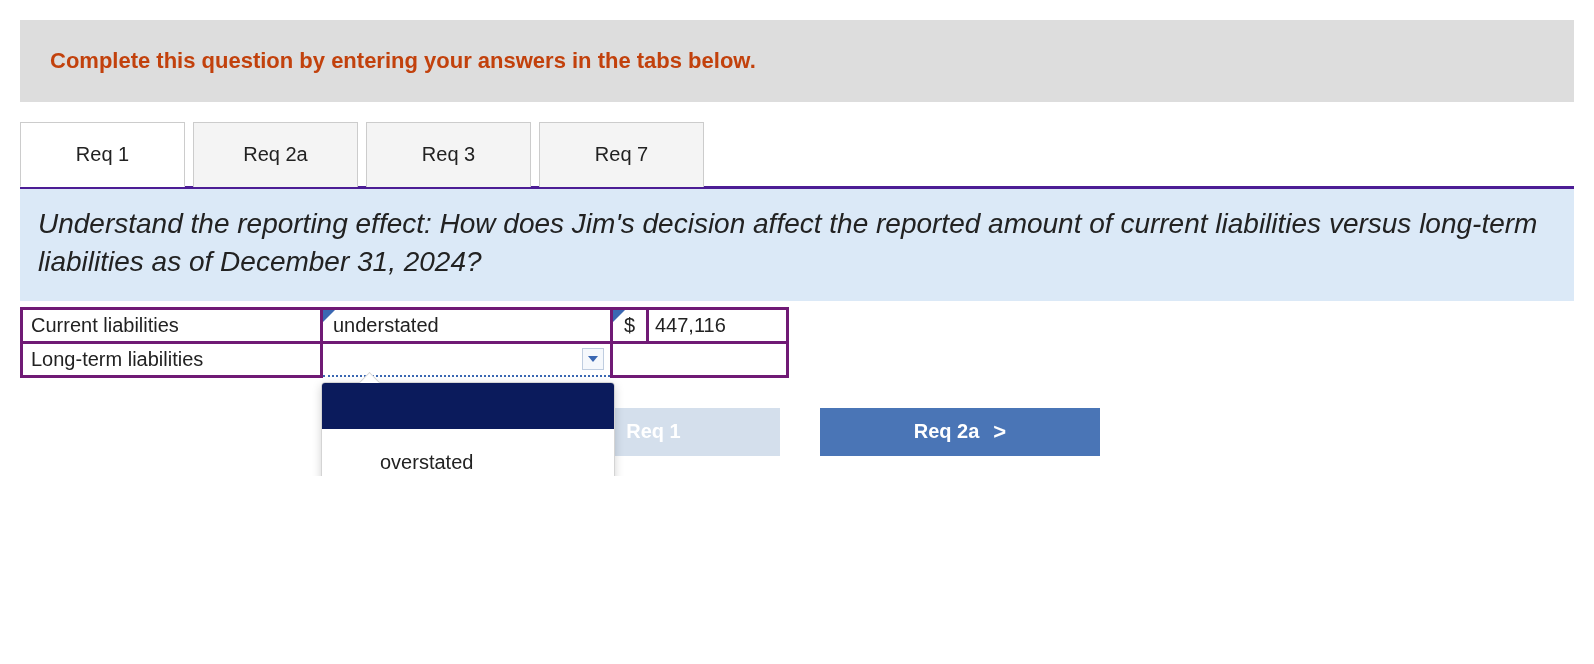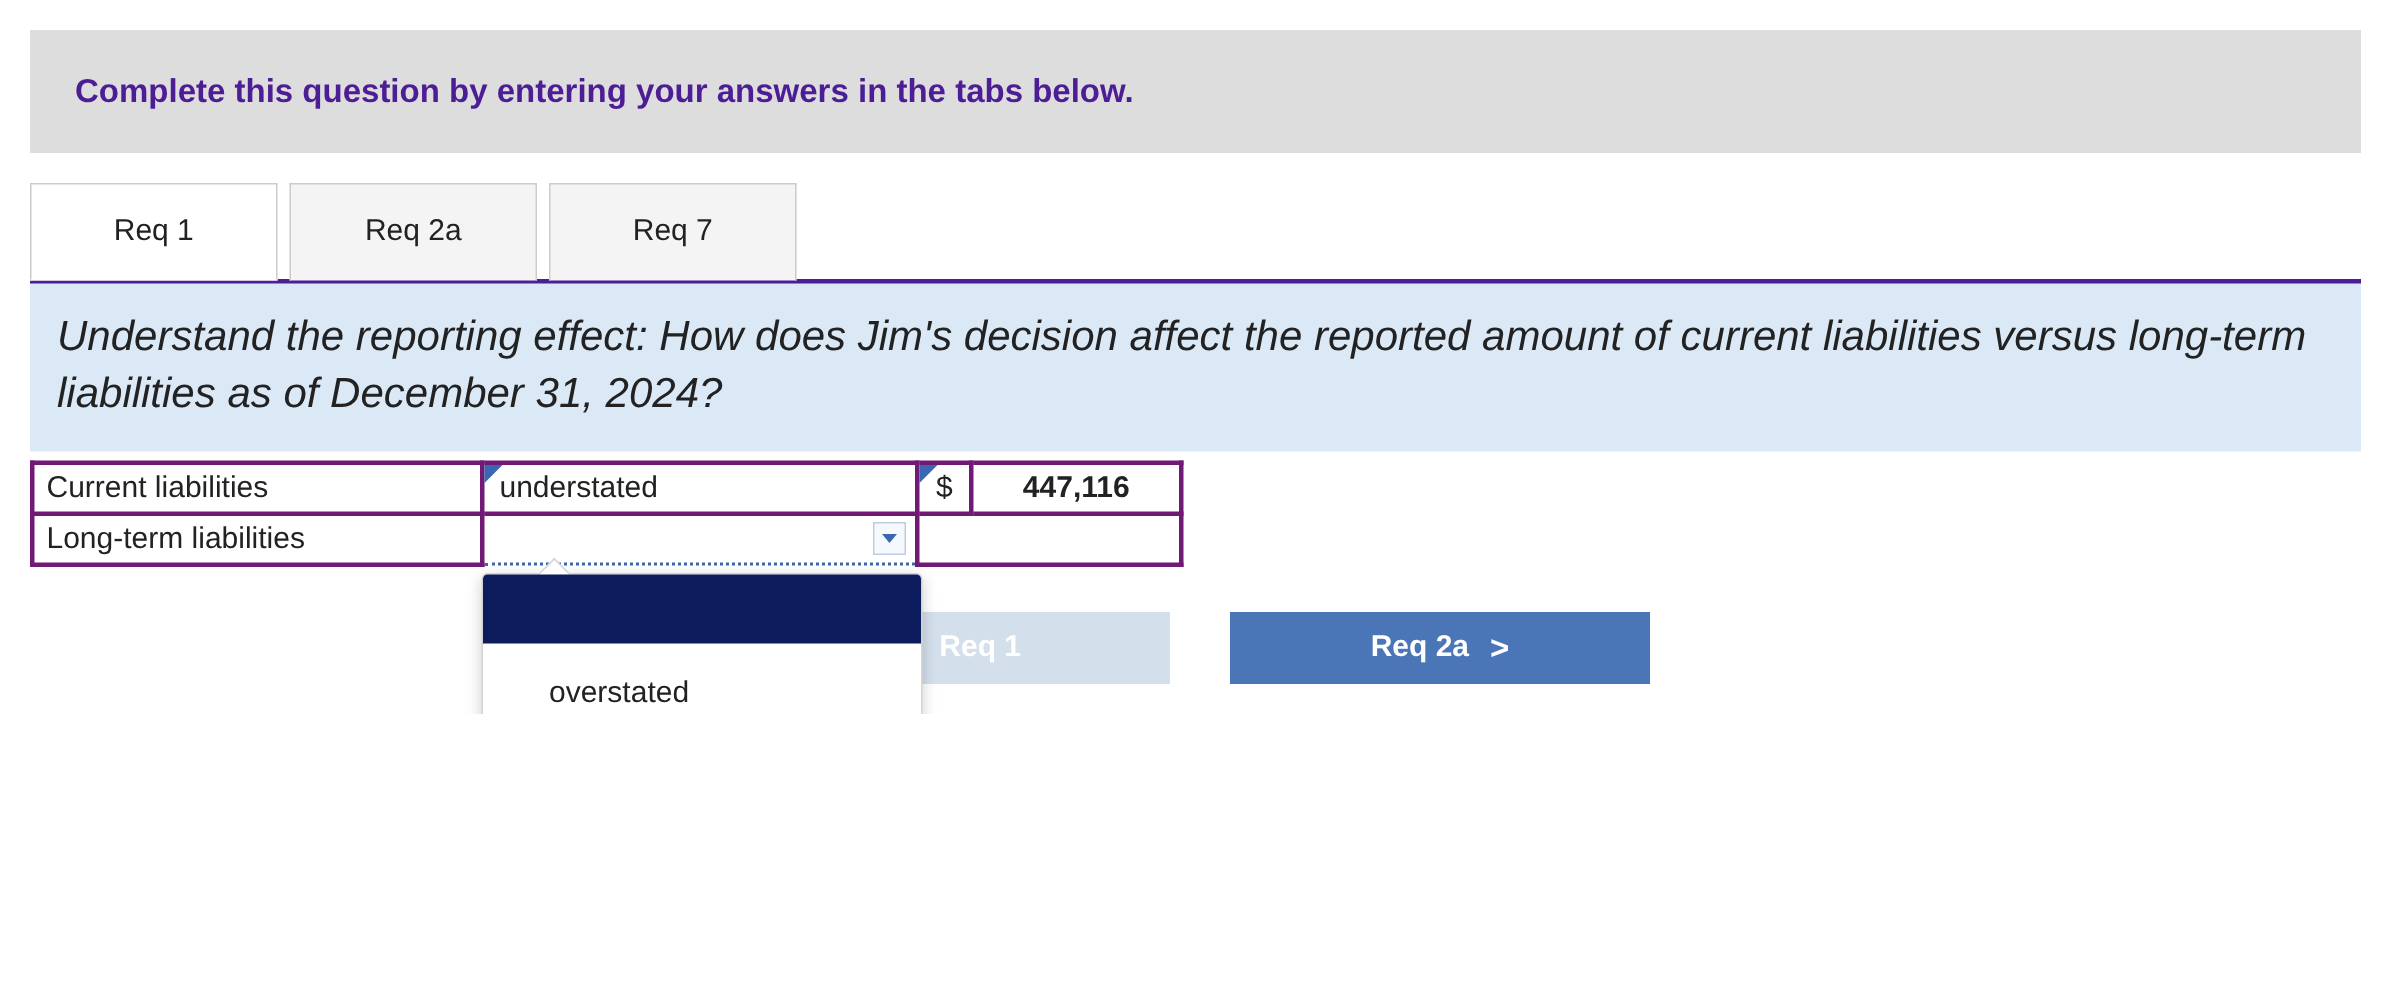--- a/index.html
+++ b/index.html
@@ -10,21 +10,21 @@
     font-size: 20px;
     color: #222;
     background: #fff;
     width: 1594px;
   }
   .instruction-bar {
     background: #ddd;
     padding: 28px 30px;
     font-weight: bold;
     font-size: 22px;
-    color: #4c1d95;
+    color: #c2410c;
     margin-bottom: 20px;
   }
   .tab-row {
     display: flex;
     gap: 8px;
     margin-left: 0;
   }
   .tab {
     border: 1px solid #ccc;
     background: #f4f4f4;
@@ -103,26 +103,25 @@
   .dropdown-arrow svg { width: 10px; height: 6px; }
   .currency-cell {
     width: 36px;
     text-align: center;
     border: 2px solid #3a67b2;
     border-right: 1px solid #3a67b2;
     position: relative;
   }
   .amount-cell {
     width: 140px;
-    text-align: center;
+    text-align: left;
     padding: 2px 6px;
     border: 2px solid #3a67b2;
     border-left: 1px solid #3a67b2;
     position: relative;
-    font-weight: bold;
   }
   .empty-amount-block {
     border: 2px solid #3a67b2;
     border-top: 1px solid #3a67b2;
   }
   .dropdown-popup {
     position: absolute;
     top: 38px; left: -2px;
     width: 294px;
     background: #fff;
@@ -136,21 +135,21 @@
     content: '';
     position: absolute;
     top: -8px; left: 40px;
     width: 14px; height: 14px;
     background: #fff;
     border-left: 1px solid #d4d4d4;
     border-top: 1px solid #d4d4d4;
     transform: rotate(45deg);
   }
   .dropdown-item {
-    padding: 12px 44px;
+    padding: 12px 58px;
     font-size: 20px;
     cursor: pointer;
   }
   .dropdown-item.blank {
     background: #0b1b5c;
     height: 46px;
     padding: 0;
     margin-bottom: 10px;
     position: relative;
     z-index: 1;
@@ -189,20 +188,21 @@
   }
 </style>
 </head>
 <body>
 
 <div class="instruction-bar">Complete this question by entering your answers in the tabs below.</div>
 
 <div class="tab-row">
   <div class="tab active"><span>Req 1</span></div>
   <div class="tab"><span>Req 2a</span></div>
+  <div class="tab"><span>Req 3</span></div>
   <div class="tab"><span>Req 7</span></div>
 </div>
 
 <div class="prompt-panel">Understand the reporting effect: How does Jim's decision affect the reported amount of current liabilities versus long-term liabilities as of December 31, 2024?</div>
 
 <table class="answer-table">
   <tbody>
       <tr>
     <td class="label-cell">Current liabilities</td>
     <td class="select-cell">

